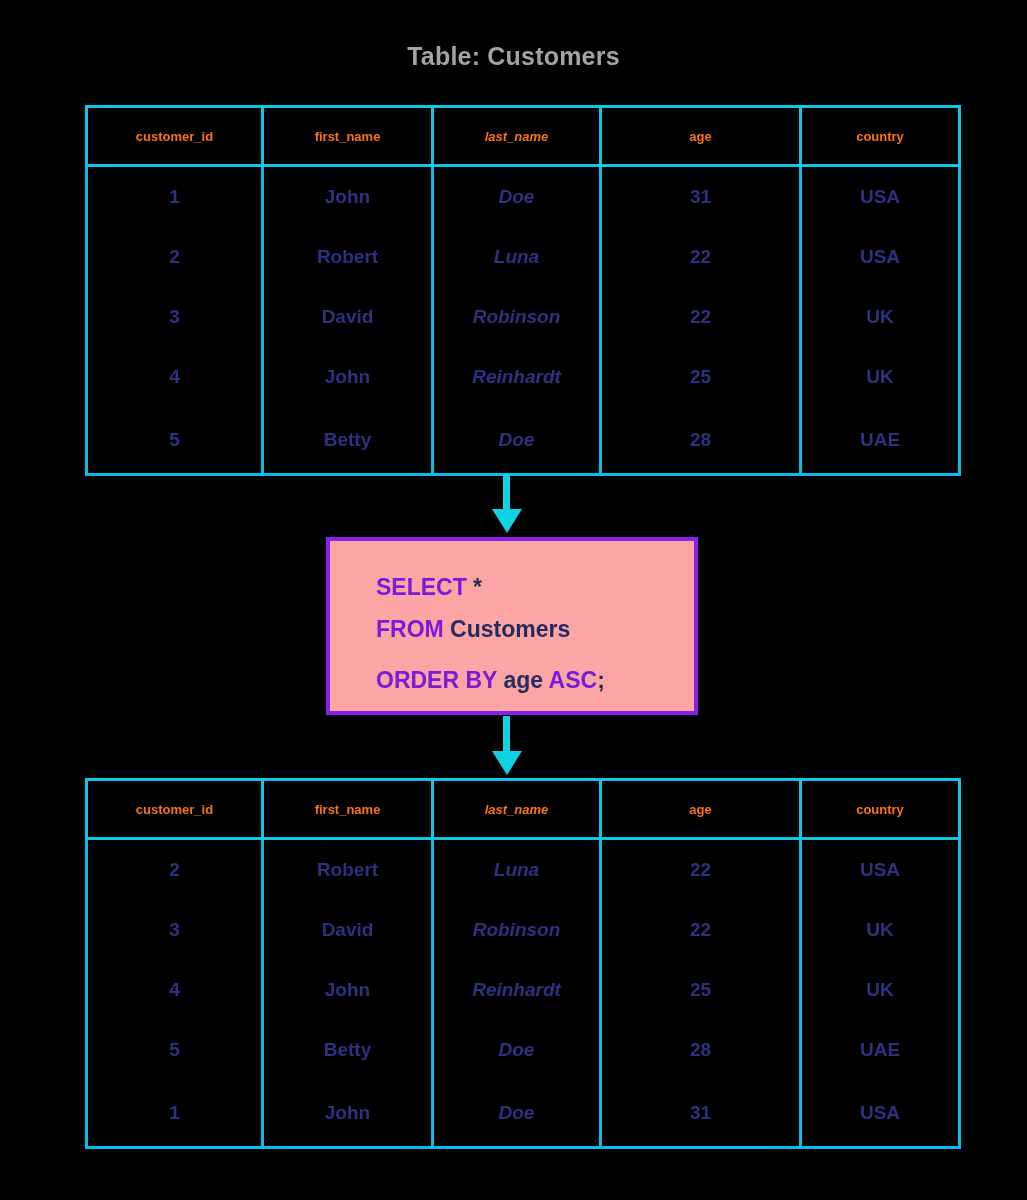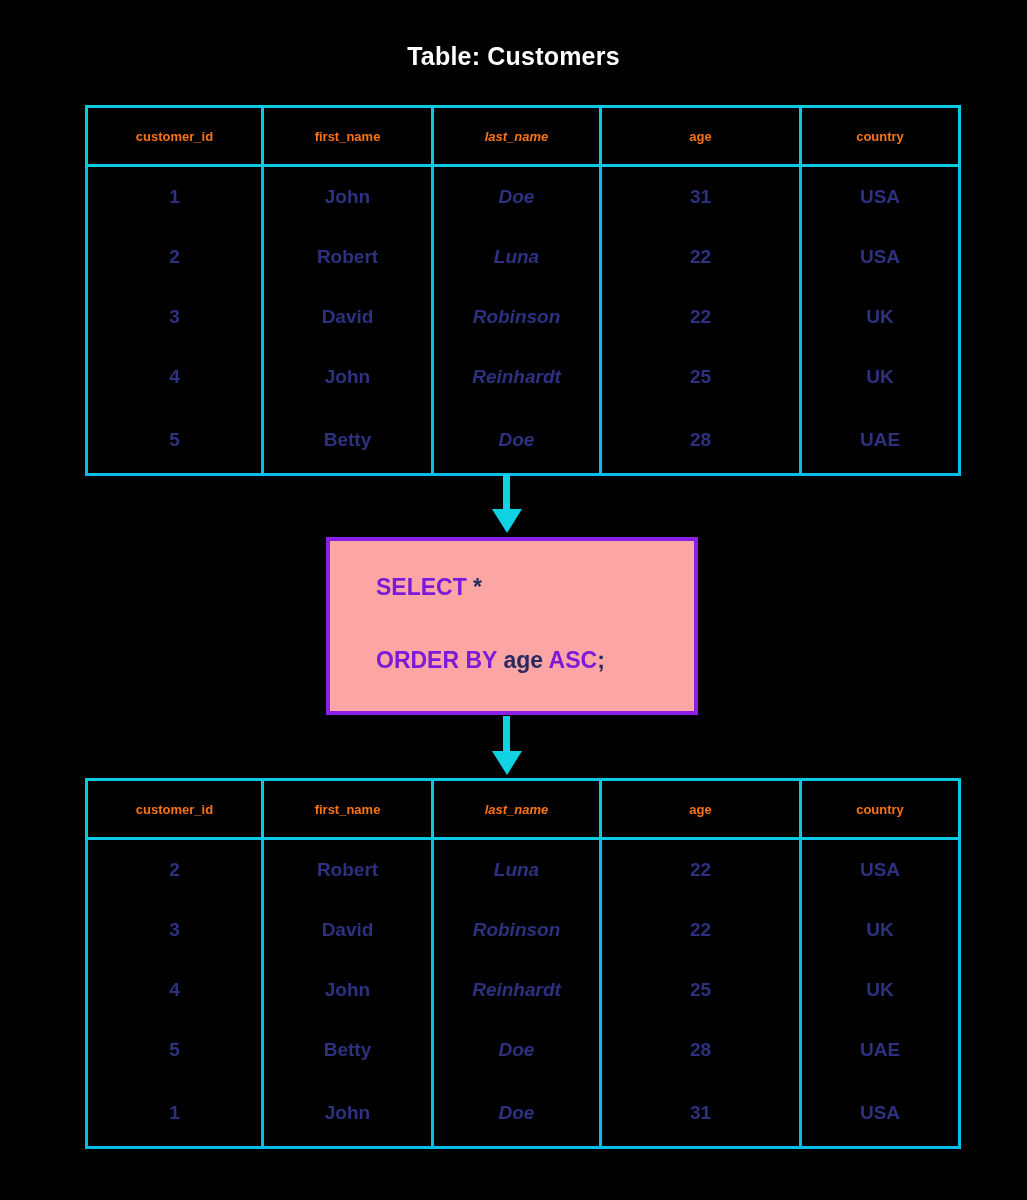--- a/index.html
+++ b/index.html
@@ -14,21 +14,21 @@
     overflow: hidden;
     font-family: "Liberation Sans", sans-serif;
   }
 
   #page-title {
     position: absolute;
     left: 0;
     top: 42px;
     width: 1027px;
     text-align: center;
-    color: #ffffff;
+    color: #a3a3a3;
     font-size: 25px;
     font-weight: bold;
     letter-spacing: 0.2px;
   }
 
   .sql-table {
     position: absolute;
     left: 85px;
     width: 858px;
     border-collapse: collapse;
@@ -103,21 +103,21 @@
   .query-line {
     position: absolute;
     left: 46px;
     color: #262a5e;
     font-size: 23px;
     font-weight: bold;
     white-space: nowrap;
   }
   #query-line-0 { top: 33px; }
   #query-line-1 { top: 75px; }
-  #query-line-2 { top: 106px; }
+  #query-line-2 { top: 126px; }
   .kw { color: #7b1ad8; }
 </style>
 </head>
 <body>
 
 <div id="page-title">Table: Customers</div>
 
 <table class="sql-table" id="table-top">
   <thead>
     <tr>
@@ -165,20 +165,21 @@
         <td class="col-4">UAE</td>
       </tr>
     </tbody>
 </table>
 
 <div class="arrow" id="arrow1-shaft"></div>
 <div class="arrow-head" id="arrow1-head"></div>
 
 <div id="query-box">
   <div class="query-line" id="query-line-0"><span class="kw">SELECT</span><span> *</span></div>
+  <div class="query-line" id="query-line-1"><span class="kw">FROM</span><span> Customers</span></div>
   <div class="query-line" id="query-line-2"><span class="kw">ORDER BY</span><span> age </span><span class="kw">ASC</span><span>;</span></div>
 </div>
 
 <div class="arrow" id="arrow2-shaft"></div>
 <div class="arrow-head" id="arrow2-head"></div>
 
 <table class="sql-table" id="table-bottom">
   <thead>
     <tr>
         <th class="col-0">customer_id</th>

